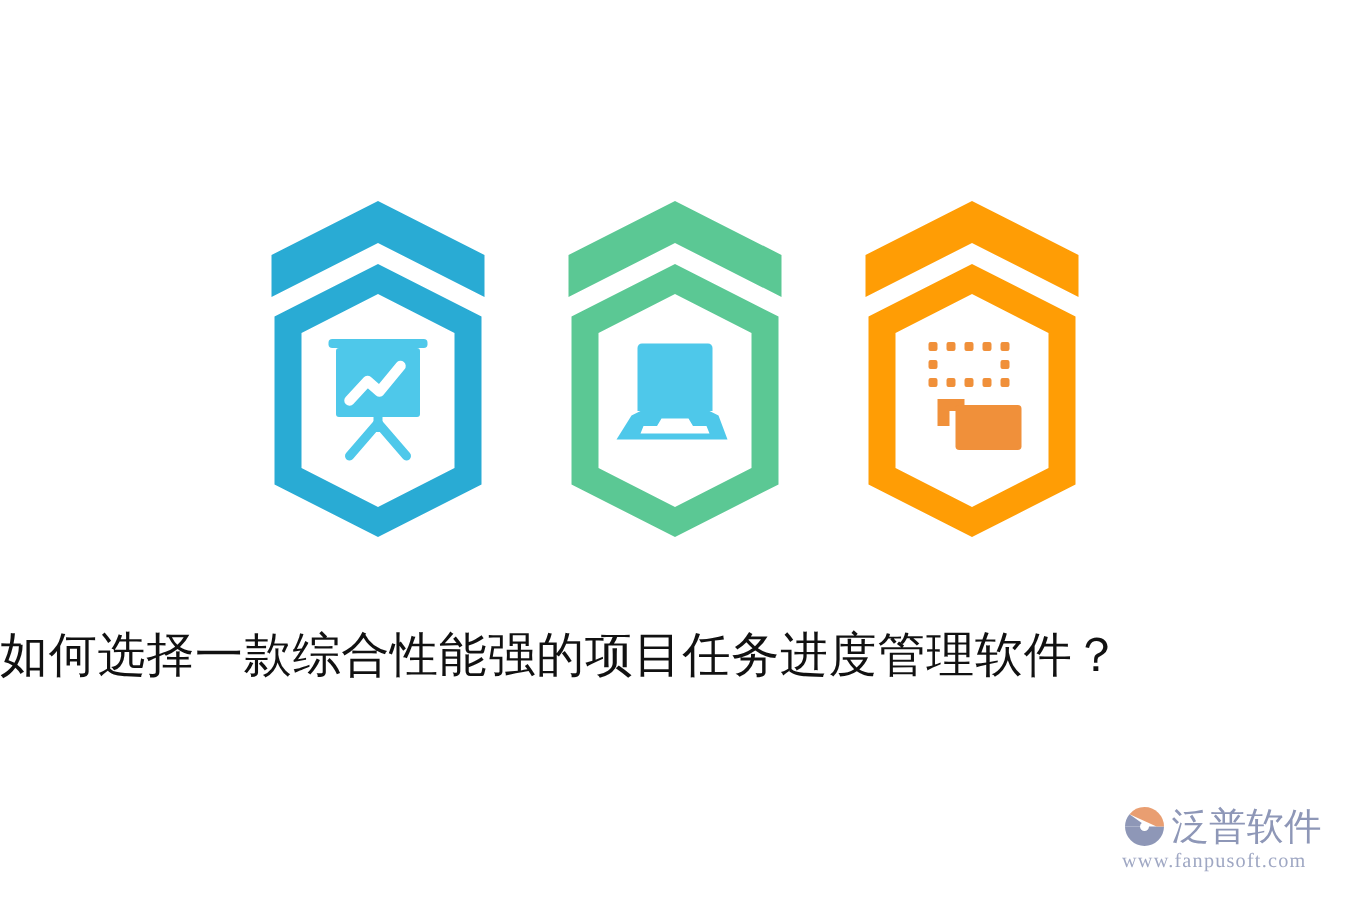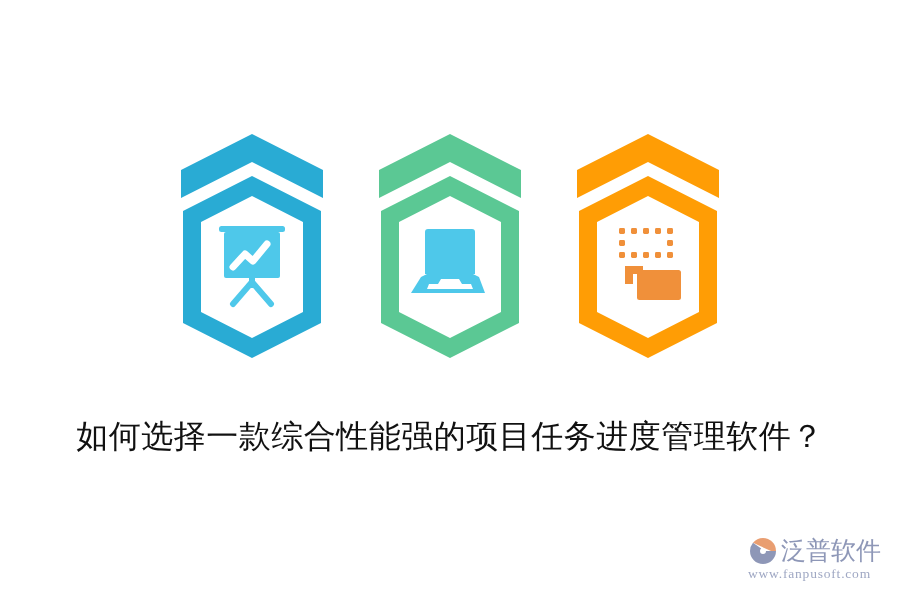--- a/index.html
+++ b/index.html
@@ -49,21 +49,21 @@
     width: 162px;
     height: 232px;
   }
 
   
   .headline {
     position: absolute;
     left: 0;
     top: 412px;
     width: 900px;
-    text-align: center;
+    text-align: left;
     font-size: 32px;
     line-height: 48px;
     letter-spacing: 0.5px;
     color: #111111;
     font-family: "Liberation Serif", "DejaVu Serif", serif;
     white-space: nowrap;
   }
 
   
   .watermark {

